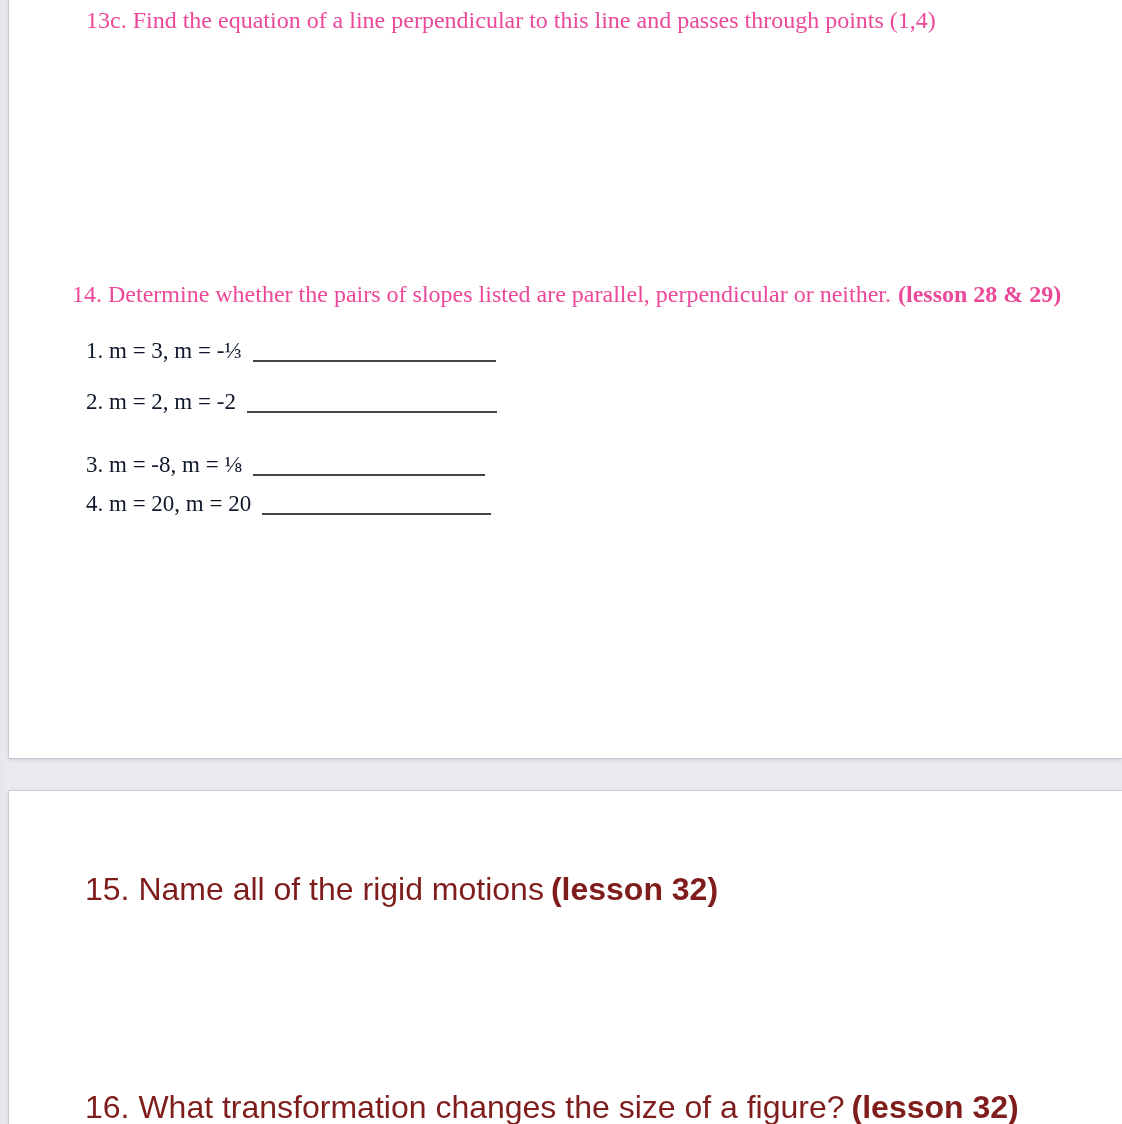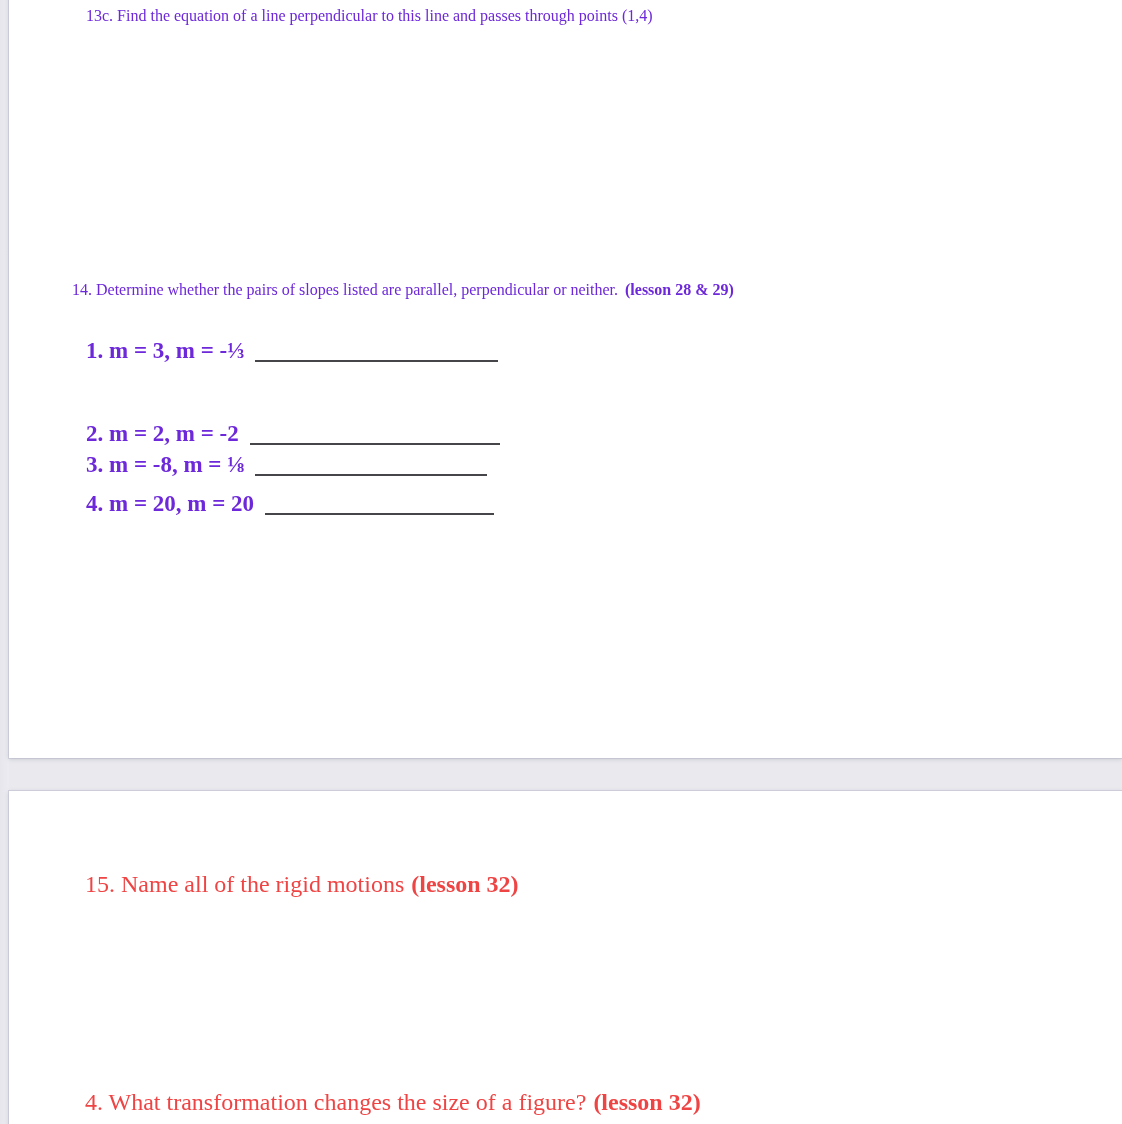--- a/index.html
+++ b/index.html
@@ -21,42 +21,41 @@
     width: 1113px;
     background: #ffffff;
     box-shadow: 0 0 0 1px rgba(190,190,205,0.55), 0 1px 4px rgba(120,120,145,0.35);
   }
   .page-1 { top: -4px; height: 762px; }
   .page-2 { top: 791px; height: 337px; }
 
   .q-serif {
     position: absolute;
     font-family: "Liberation Serif", serif;
-    font-size: 16px;
-    color: #6d28d9;
+    font-size: 24px;
+    color: #ec4899;
     white-space: nowrap;
     line-height: 1.2;
   }
   .q-sans {
     position: absolute;
-    font-family: Liberation Serif, serif;
-    font-size: 24px;
-    color: #ef4444;
+    font-family: Liberation Sans, sans-serif;
+    font-size: 32px;
+    color: #7f1d1d;
     white-space: nowrap;
     line-height: 1.2;
   }
   .lesson-bold { font-weight: bold; margin-left: 7px; }
 
   .slope-item {
     position: absolute;
     font-family: "Liberation Serif", serif;
     font-size: 23px;
-    color: #6d28d9;
+    color: #0f172a;
     white-space: nowrap;
-    font-weight: bold;
   }
   .answer-blank {
     display: inline-block;
     height: 14px;
     border-bottom: 2px solid #45454a;
     margin-left: 11px;
     vertical-align: -4px;
   }
   .blank-1 { width: 243px; }
   .blank-2 { width: 250px; }
@@ -80,37 +79,37 @@
   <div class="q-serif" style="left:77px; top:10px;">13c. Find the equation of a line perpendicular to this line and passes through points (1,4)</div>
 
   <div class="q-serif" style="left:63px; top:284px;">
     <span>14. Determine whether the pairs of slopes listed are parallel,  perpendicular or neither.</span><span class="lesson-bold">(lesson 28 &amp; 29)</span>
   </div>
 
   <div class="slope-item" style="left:77px; top:342px;">
     <span>1. m = 3, m = -⅓</span><span class="answer-blank blank-1"></span>
   </div>
 
-  <div class="slope-item" style="left:77px; top:393px;margin-top:32px;">
+  <div class="slope-item" style="left:77px; top:393px;">
     <span>2. m = 2, m = -2</span><span class="answer-blank blank-2"></span>
   </div>
 
   <div class="slope-item" style="left:77px; top:456px;">
     <span>3. m = -8, m = ⅛</span><span class="answer-blank blank-3"></span>
   </div>
 
   <div class="slope-item" style="left:77px; top:495px;">
     <span>4. m = 20, m = 20</span><span class="answer-blank blank-4"></span>
   </div>
 
 </div>
 
 <div class="page page-2">
 
   <div class="q-sans" style="left:76px; top:79px;">
     <span>15. Name all of the rigid motions</span><span class="lesson-bold">(lesson 32)</span>
   </div>
 
   <div class="q-sans" style="left:76px; top:297px;">
-    <span>4. What transformation changes the size of a figure?</span><span class="lesson-bold">(lesson 32)</span>
+    <span>16. What transformation changes the size of a figure?</span><span class="lesson-bold">(lesson 32)</span>
   </div>
 
 </div>
 
 </body></html>

